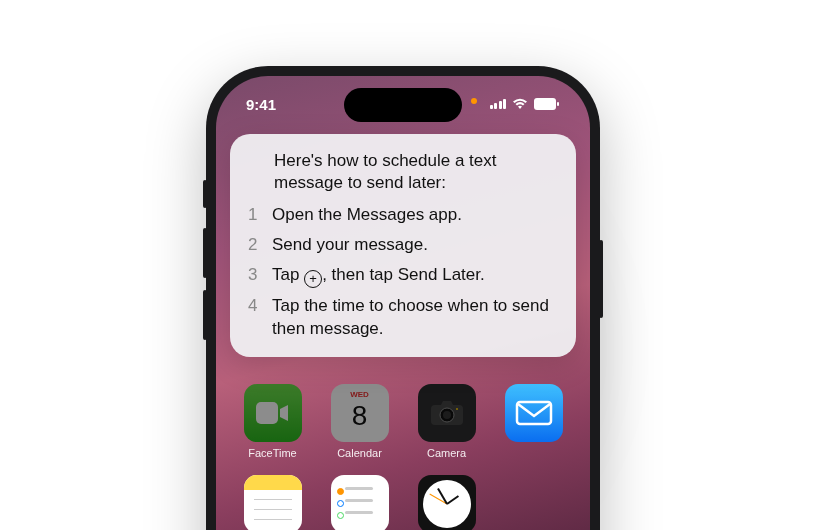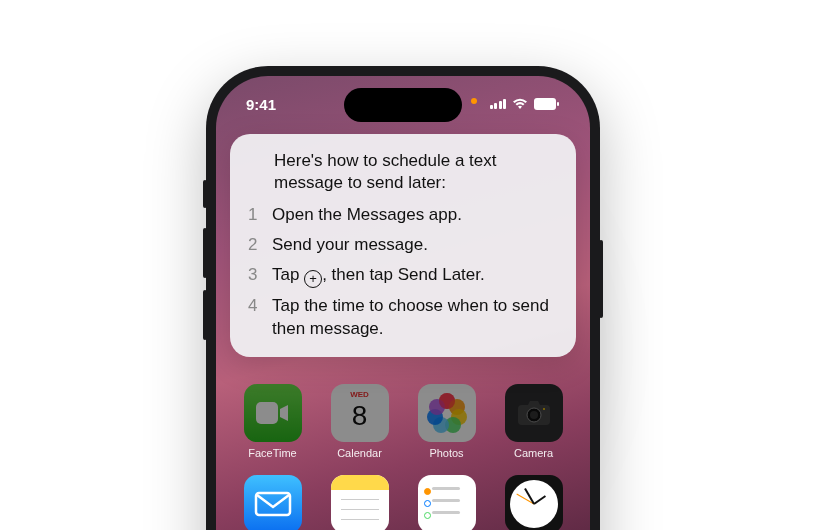--- a/index.html
+++ b/index.html
@@ -272,35 +272,20 @@
         <div class="app-label">FaceTime</div>
       </div>
       <div class="app app-row1">
         <div class="app-icon calendar">
           <div style="position:absolute;top:6px;font-size:8px;color:#e33;font-weight:600;">WED</div>
           <div style="position:absolute;top:16px;font-size:28px;color:#111;font-weight:300;">8</div>
         </div>
         <div class="app-label">Calendar</div>
       </div>
       <div class="app app-row1">
-        <div class="app-icon photos">
-          <div class="flower">
-            <div class="petal" style="background:#ff3b30;left:10px;top:-2px;"></div>
-            <div class="petal" style="background:#ff9500;left:20px;top:4px;"></div>
-            <div class="petal" style="background:#ffcc00;left:22px;top:14px;"></div>
-            <div class="petal" style="background:#4cd964;left:16px;top:22px;"></div>
-            <div class="petal" style="background:#5ac8fa;left:4px;top:22px;"></div>
-            <div class="petal" style="background:#007aff;left:-2px;top:14px;"></div>
-            <div class="petal" style="background:#af52de;left:0px;top:4px;"></div>
-            <div class="petal" style="background:#ff2d55;left:10px;top:-2px;opacity:0.6;"></div>
-          </div>
-        </div>
-        <div class="app-label">Photos</div>
-      </div>
-      <div class="app app-row1">
         <div class="app-icon camera">
           <svg width="36" height="28" viewBox="0 0 36 28">
               <rect x="2" y="6" width="32" height="20" rx="4" fill="#444"></rect>
               <path d="M12 6 L14 2 L22 2 L24 6" fill="#444"></path>
               <circle cx="18" cy="16" r="7" fill="#111" stroke="#888" stroke-width="1"></circle>
               <circle cx="18" cy="16" r="4" fill="#333"></circle>
               <circle cx="28" cy="10" r="1" fill="#ffcc00"></circle>
             </svg>
         </div>
         <div class="app-label">Camera</div>

